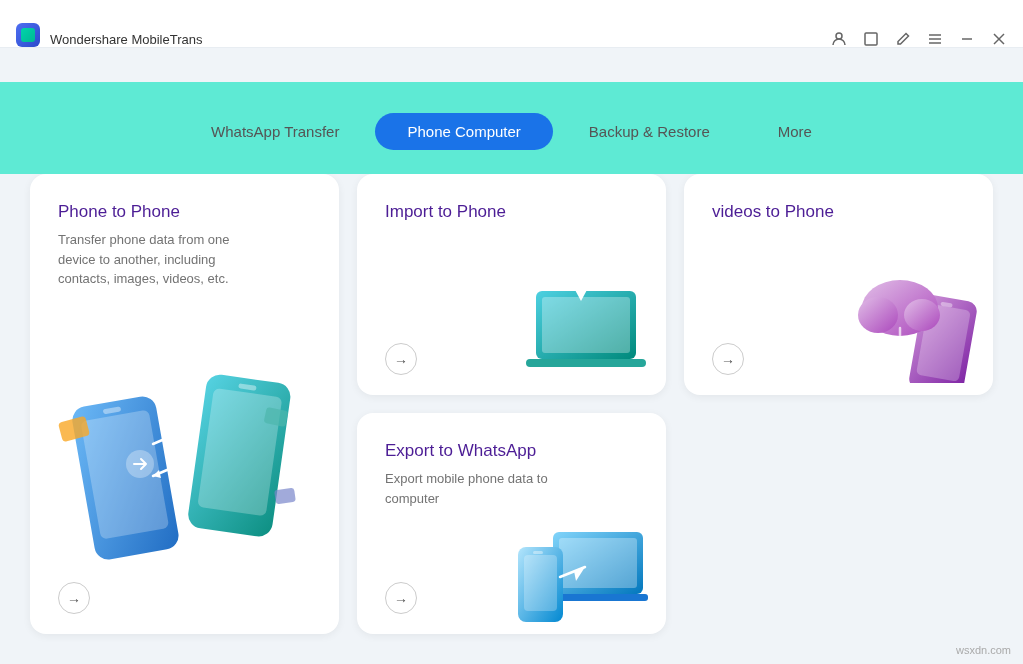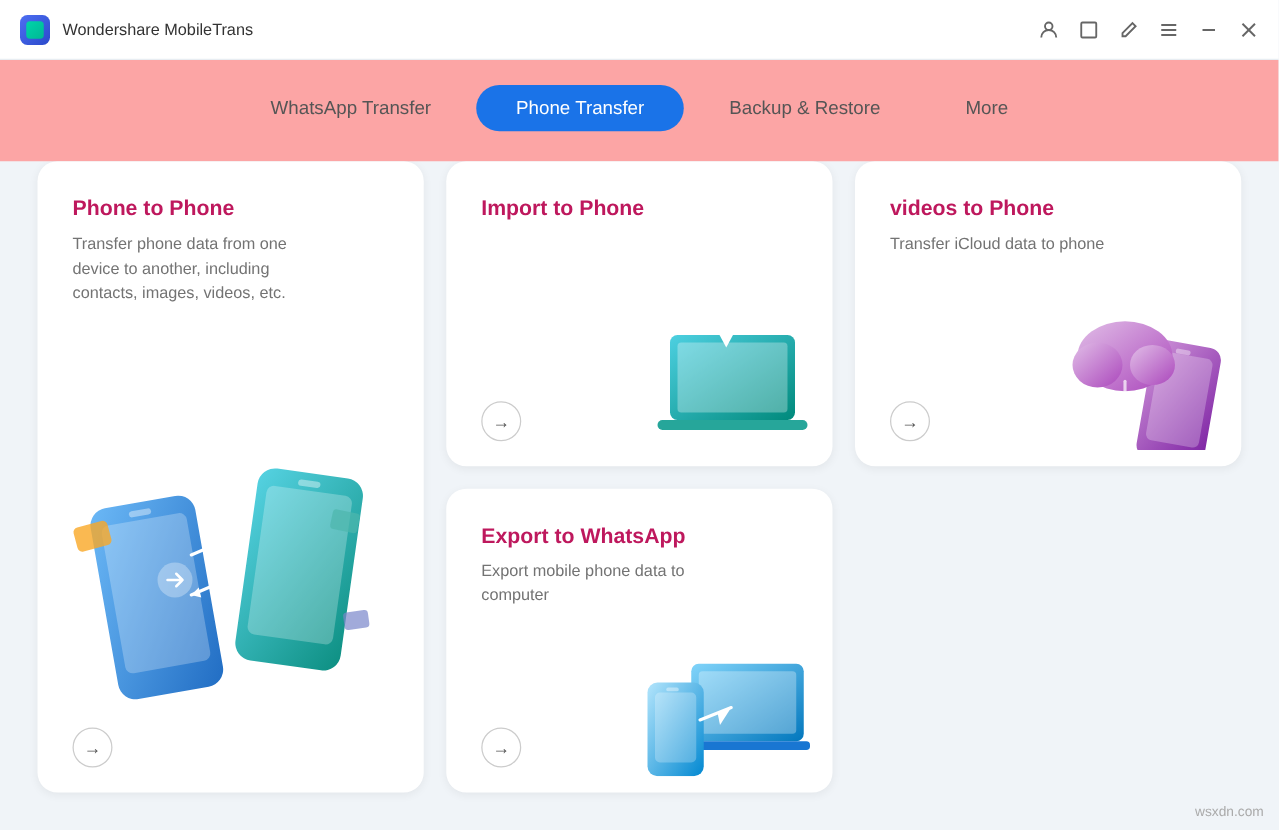--- a/index.html
+++ b/index.html
@@ -10,21 +10,21 @@
       height: 664px;
       overflow: hidden;
       display: flex;
       flex-direction: column;
     }
 
     
     .titlebar {
       background: #ffffff;
       display: flex;
-      align-items: center;
+      align-items: flex-end;
       padding: 0 16px;
       height: 48px;
       border-bottom: 1px solid #e8edf2;
       flex-shrink: 0;
     }
     .titlebar-logo {
       width: 24px;
       height: 24px;
       border-radius: 6px;
       background: linear-gradient(135deg, #4e6ef2, #2b4acb);
@@ -66,26 +66,27 @@
     .main {
       flex: 1;
       background: #f0f4f8;
       display: flex;
       flex-direction: column;
       overflow: hidden;
     }
 
     
     .nav-bar {
-      background: #fca5a5;
+      background: #5eead4;
       display: flex;
       justify-content: center;
       align-items: center;
-      padding: 20px 0 24px;
+      padding: 31px 0 24px;
       gap: 4px;
+      margin-top: 34px;
     }
     .nav-tab {
       padding: 10px 32px;
       border-radius: 24px;
       font-size: 15px;
       font-weight: 500;
       cursor: pointer;
       border: none;
       outline: none;
       background: transparent;
@@ -120,22 +121,22 @@
       cursor: pointer;
       box-shadow: 0 2px 8px rgba(0,0,0,0.06);
       transition: box-shadow 0.2s;
     }
     .card.large {
       grid-row: span 2;
     }
 
     .card-title {
       font-size: 17px;
-      font-weight: 700;
-      color: #be185d;
+      font-weight: 400;
+      color: #4c1d95;
       margin-bottom: 8px;
     }
     .card-desc {
       font-size: 13px;
       color: #737373;
       line-height: 1.5;
       max-width: 180px;
     }
 
     .card-arrow {
@@ -213,21 +214,21 @@
         <line x1="13" y1="3" x2="3" y2="13"></line>
       </svg>
     </div>
   </div>
 </div>
 
 <div class="main">
 
   <div class="nav-bar">
     <button class="nav-tab">WhatsApp Transfer</button>
-    <button class="nav-tab active">Phone Transfer</button>
+    <button class="nav-tab active">Phone Computer</button>
     <button class="nav-tab">Backup &amp; Restore</button>
     <button class="nav-tab">More</button>
   </div>
 
   <div class="cards-area">
 
     <div class="card large" style="grid-row: 1 / 3;">
       <div class="card-title">Phone to Phone</div>
       <div class="card-desc">Transfer phone data from one device to another, including contacts, images, videos, etc.</div>
 
@@ -302,21 +303,20 @@
               <stop offset="100%" style="stop-color:#00897b"></stop>
             </linearGradient>
           </defs>
         </svg>
       </div>
       <div class="card-arrow">→</div>
     </div>
 
     <div class="card">
       <div class="card-title">videos to Phone</div>
-      <div class="card-desc">Transfer iCloud data to phone</div>
 
       <div style="position:absolute; right:8px; bottom:8px;">
         <svg viewBox="0 0 150 130" width="150" height="130">
 
           <g transform="translate(70, 40) rotate(10, 40, 55)">
             <rect x="10" y="5" width="55" height="95" rx="10" fill="url(#purpleGrad)"></rect>
             <rect x="16" y="14" width="43" height="72" rx="5" fill="rgba(255,255,255,0.25)"></rect>
             <rect x="28" y="10" width="12" height="4" rx="2" fill="rgba(255,255,255,0.4)"></rect>
           </g>
 

